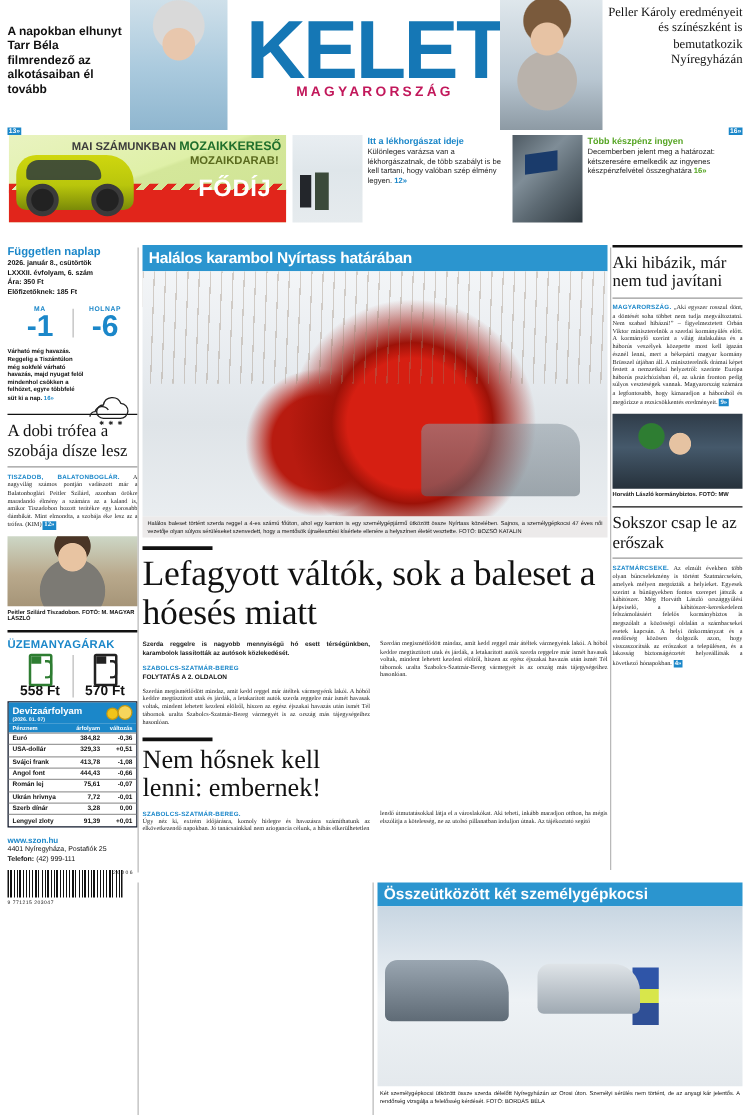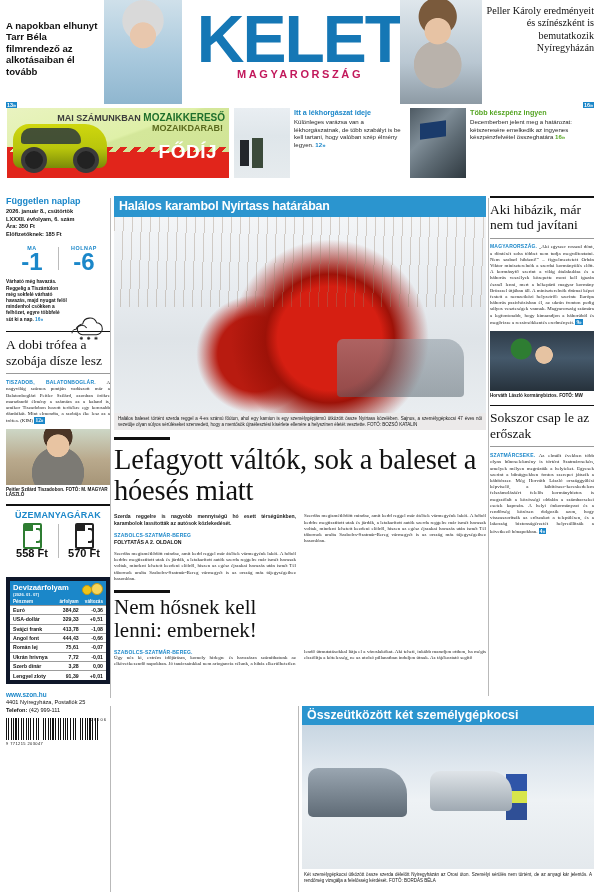--- a/index.html
+++ b/index.html
@@ -107,35 +107,35 @@
   .wx-txt{font-family:"Liberation Sans",sans-serif;font-weight:bold;font-size:4.8px;line-height:6.2px;color:#111;margin-top:5px;}
   .wx-icon{position:absolute;right:2px;top:34px;width:40px;height:30px;}
   .hr-thick{height:1.6px;background:#111;margin:8px 0 5px;}
   .hr-thin{height:.8px;background:#999;margin:5px 0;}
   .rail-head{font-family:"Liberation Serif",serif;font-size:13.5px;line-height:15.5px;color:#111;}
   .rail-body{font-family:"Liberation Serif",serif;font-size:5.0px;line-height:6.2px;text-align:justify;color:#1a1a1a;}
   .rail-photo{width:104px;height:56px;margin-top:4px;}
   .credit{font-family:"Liberation Sans",sans-serif;font-weight:bold;font-size:4.6px;line-height:5.8px;color:#111;margin-top:2px;}
 
   
-  .fuel-hd{font-family:"Liberation Sans",sans-serif;font-weight:bold;font-size:9px;color:#1b87c9;letter-spacing:.2px;text-align:center;}
+  .fuel-hd{font-family:"Liberation Sans",sans-serif;font-weight:bold;font-size:9px;color:#1b87c9;letter-spacing:.2px;}
   .fuel-row{display:flex;margin-top:3px;}
   .fuel-c{flex:1;text-align:center;position:relative;}
   .fuel-c+.fuel-c:before{content:"";position:absolute;left:0;top:1px;bottom:1px;width:1px;background:#bbb;}
   .pump{width:19px;height:22px;margin:0 auto;position:relative;}
   .pump-b{position:absolute;left:0;top:0;width:15px;height:22px;border:2.4px solid #2e7d32;border-radius:2px;background:#fff;}
   .pump-b.d{border-color:#222;}
   .pump-s{position:absolute;left:2.6px;top:2.6px;width:8px;height:6px;background:#2e7d32;}
   .pump-s.d{background:#222;}
   .pump-n{position:absolute;right:0;top:5px;width:4px;height:11px;border:2px solid #2e7d32;border-left:none;border-radius:0 4px 4px 0;}
   .pump-n.d{border-color:#222;}
   .fuel-val{font-family:"Liberation Sans",sans-serif;font-weight:bold;font-size:11px;color:#111;margin-top:2px;}
 
   
-  .fx{margin-top:18px;border:4px solid #0f172a;}
+  .fx{margin-top:2px;border:1px solid #0f172a;}
   .fx-hd{background:#1b87c9;color:#fff;padding:2px 3px 1px;position:relative;}
   .fx-hd-t{font-family:"Liberation Sans",sans-serif;font-weight:bold;font-size:7.6px;}
   .fx-hd-d{font-family:"Liberation Sans",sans-serif;font-weight:bold;font-size:4.2px;opacity:.95;}
   .fx-coin{position:absolute;border-radius:50%;}
   .fx-c1{right:14px;top:4px;width:8px;height:8px;background:#f0c419;border:1px solid #c79a10;}
   .fx-c2{right:3px;top:2px;width:10px;height:10px;background:#f6d55c;border:1px solid #c79a10;}
   .fx-cols{display:flex;background:#1b87c9;color:#fff;padding:1px 3px;}
   .fx-cols div{font-family:"Liberation Sans",sans-serif;font-weight:bold;font-size:4.6px;}
   .fx-r{display:flex;padding:1.2px 3px;border-top:.7px solid #9c9c9c;}
   .fx-r div{font-family:"Liberation Sans",sans-serif;font-weight:bold;font-size:5.2px;color:#111;}

